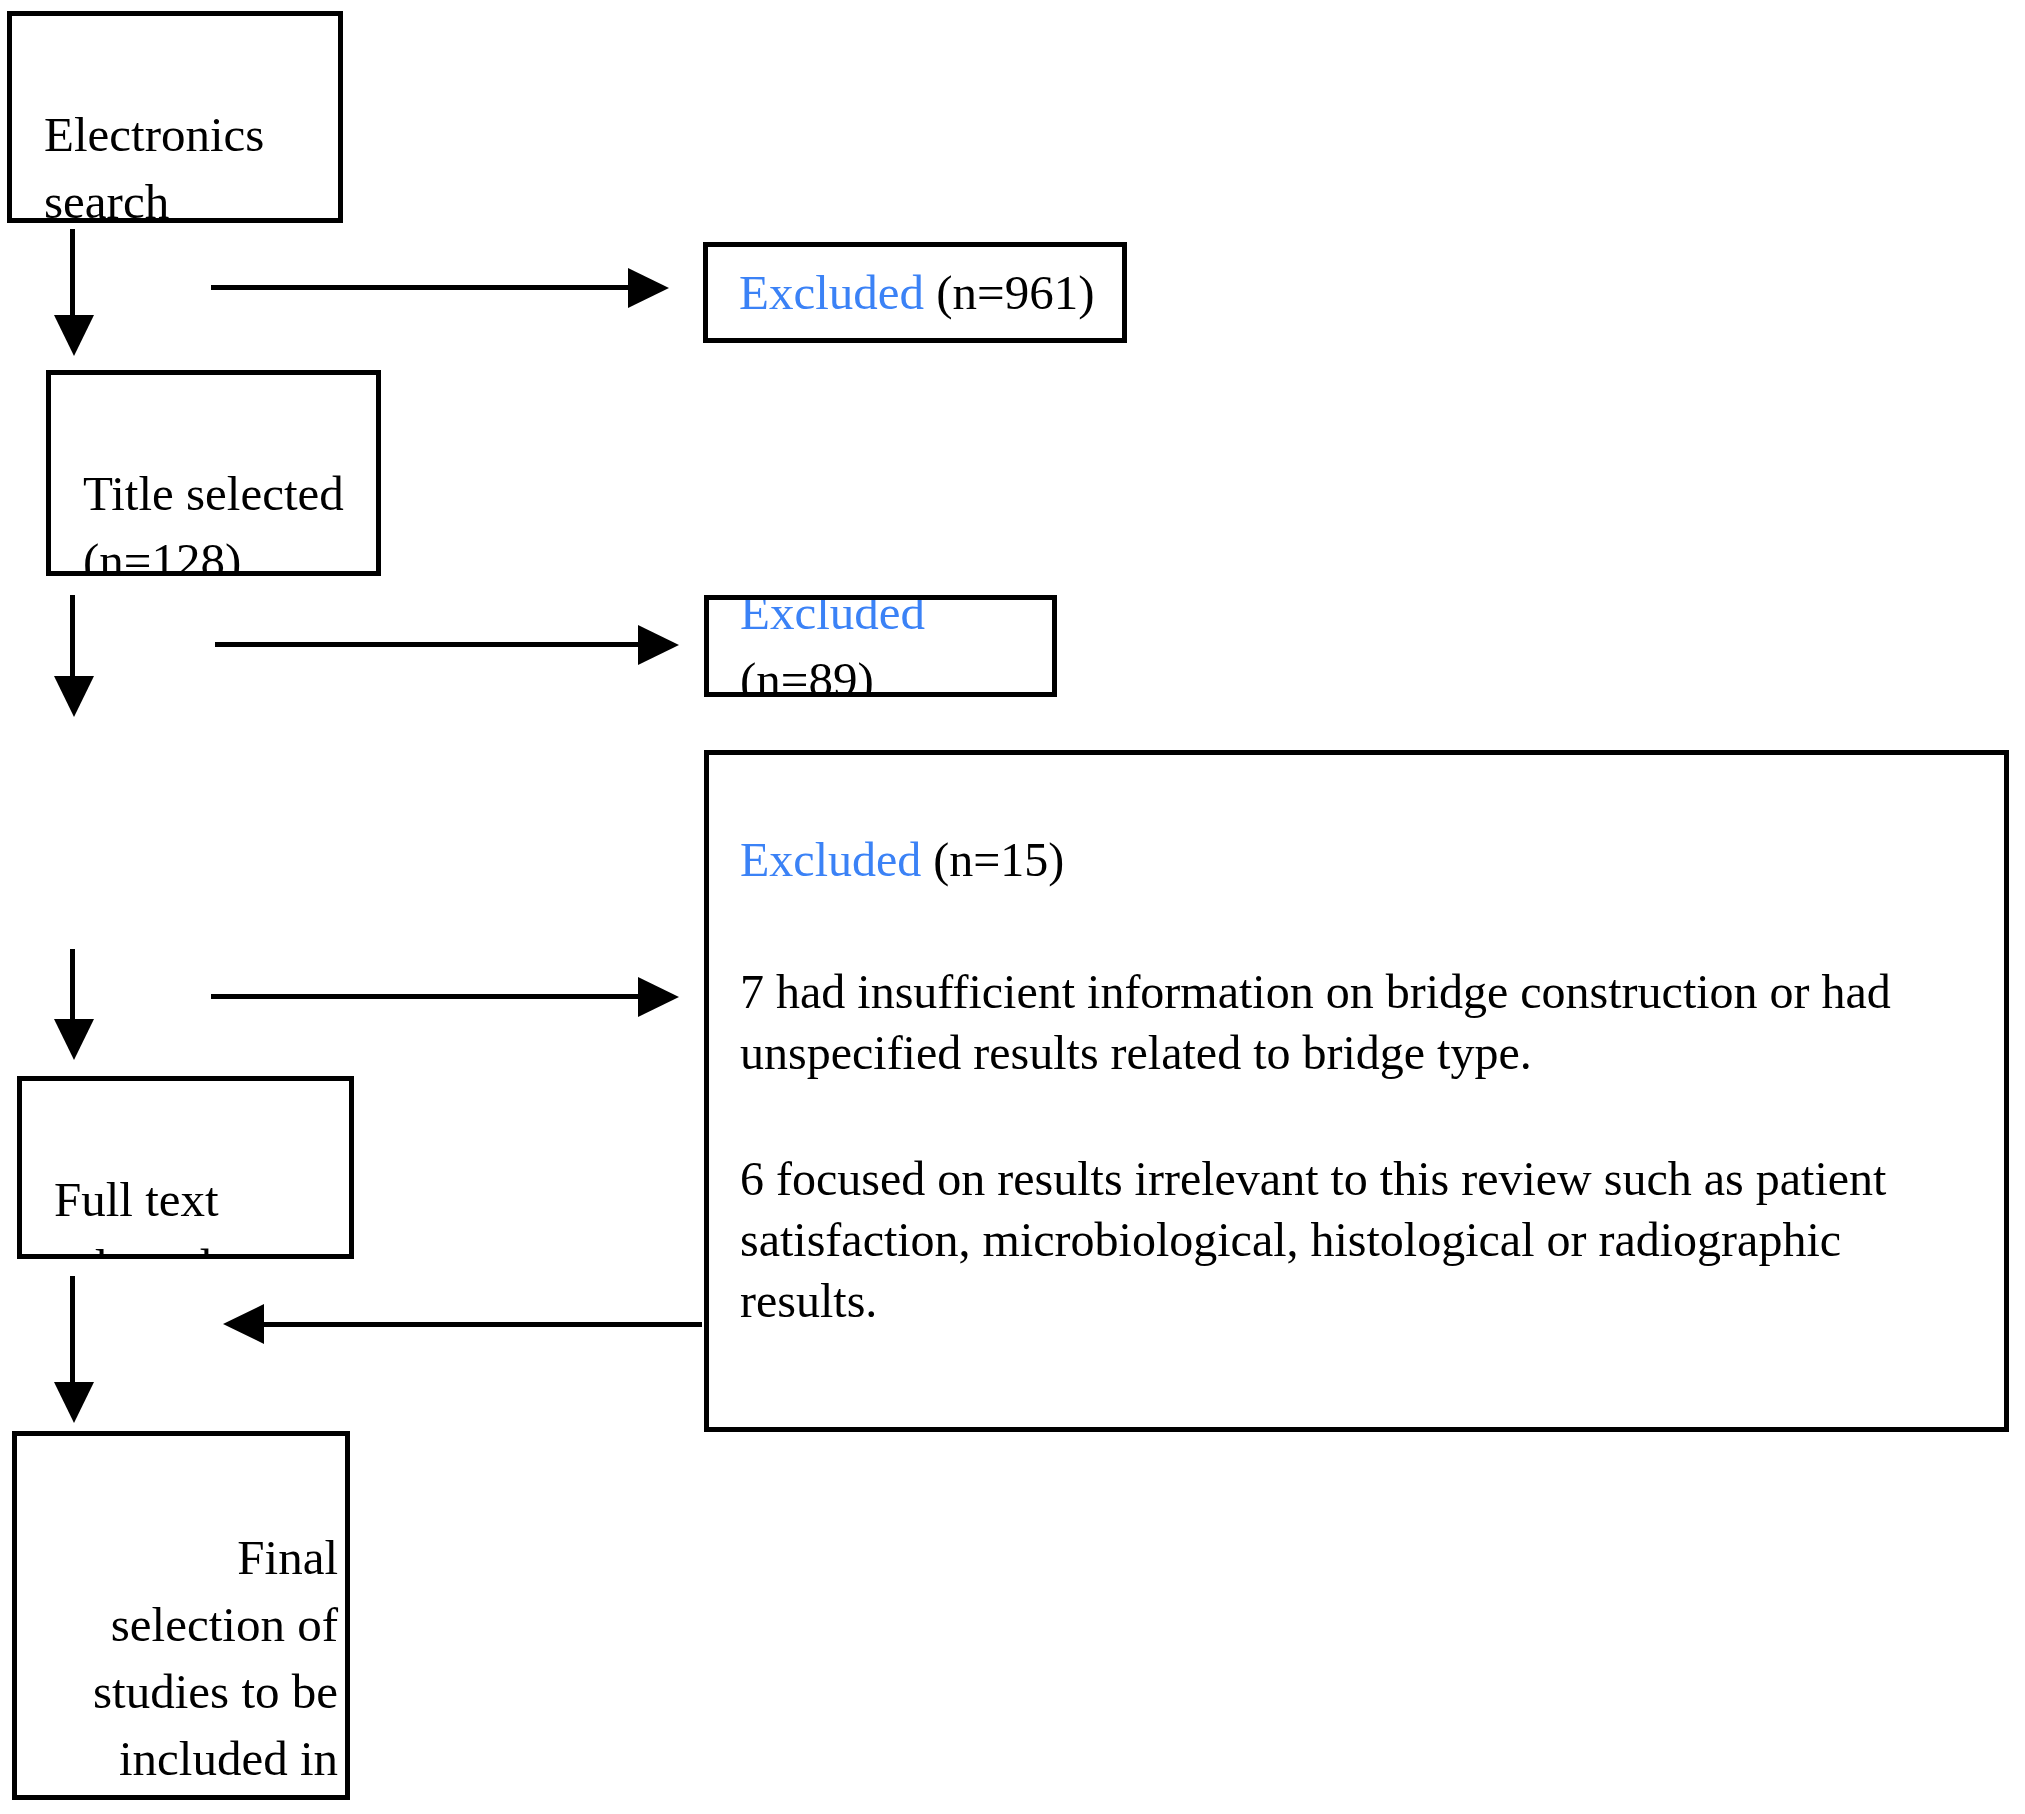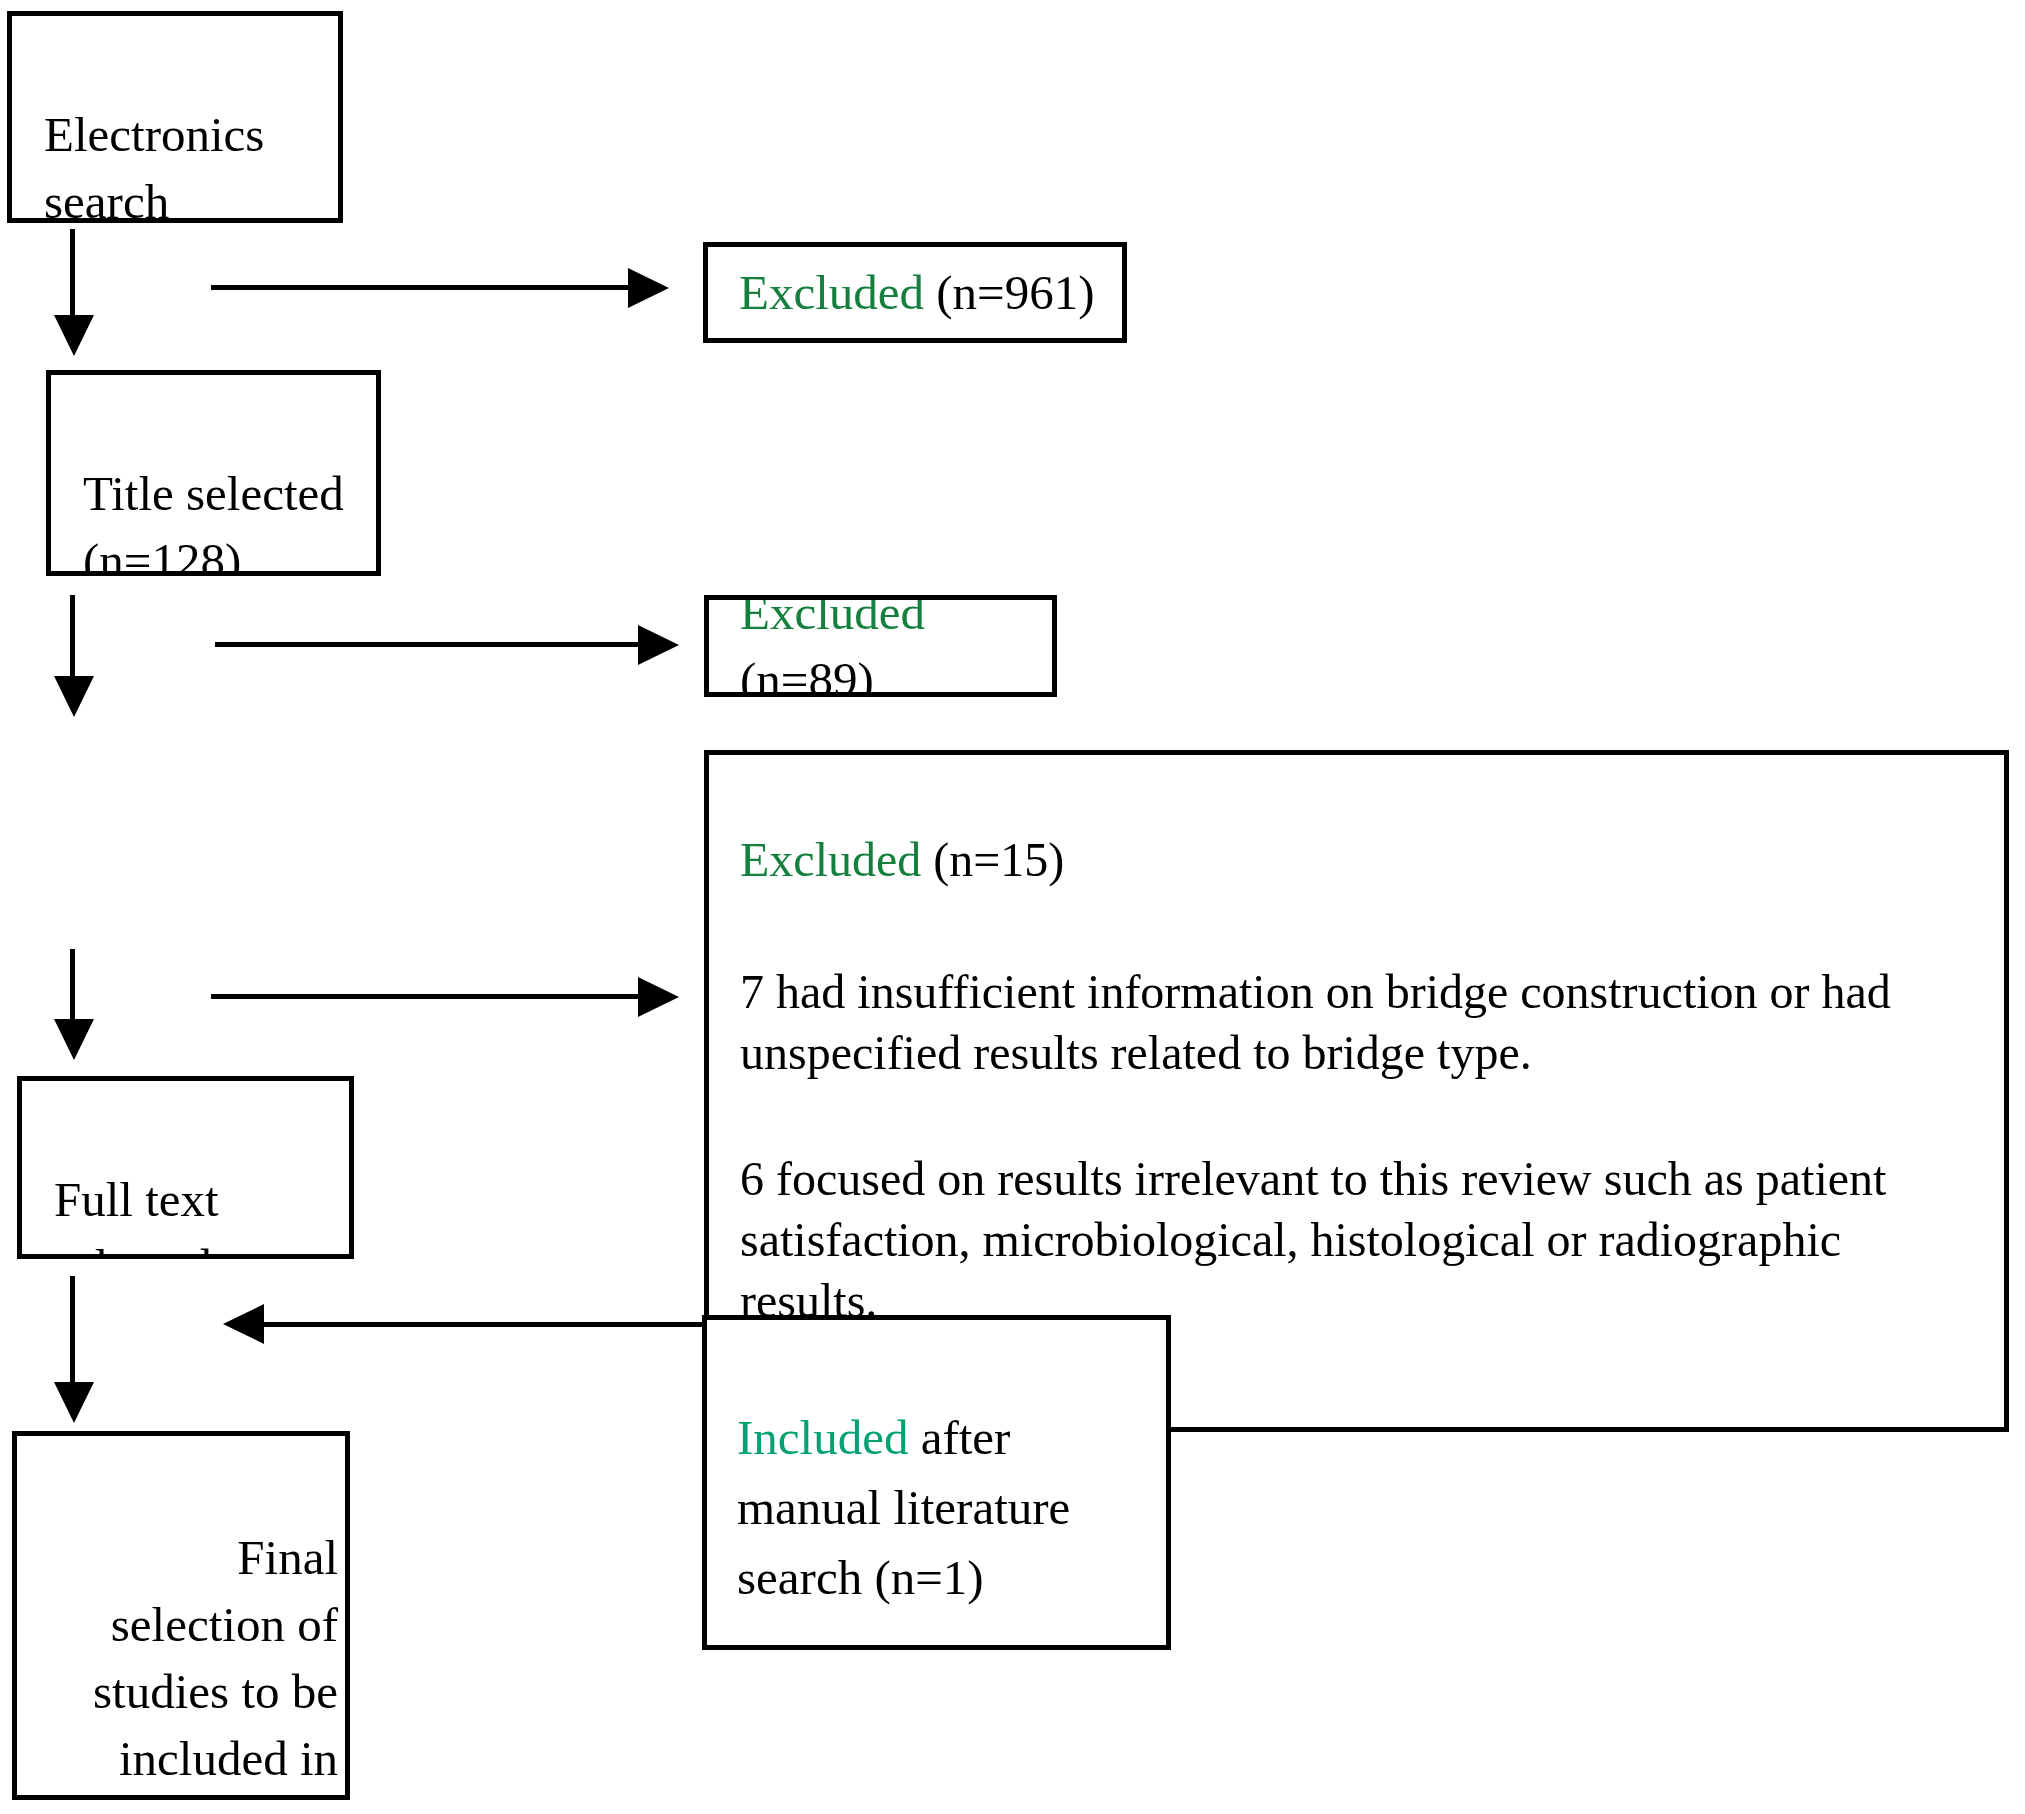--- a/index.html
+++ b/index.html
@@ -16,21 +16,21 @@
     border:5.6px solid #000;
     box-sizing:border-box;
     background:#fff;
     font-size:49px;
     line-height:67px;
     white-space:pre-line;
     overflow:hidden;
   }
   .pad-std{padding:18.3px 11.3px 0 32px;}
   .center-v{display:flex;align-items:center;padding-left:31px;padding-top:0;}
-  .hl-red{color:#15803d;}
+  .hl-red{color:#3b82f6;}
   .hl-green{color:#00a173;}
   .bigbox{font-size:48px;line-height:61px;padding:12.7px 25px 0 31px;}
   .bigbox .bb-head{margin:0 0 10px 0;}
   .bigbox p.reason{margin:0 0 4.2px 0;white-space:pre-line;}
   .inclbox{font-size:49px;line-height:70px;padding:12.7px 7px 0 30px;}
   
   .vline{position:absolute;width:5px;background:#000;}
   .hline{position:absolute;height:5px;background:#000;}
   .tri{position:absolute;width:0;height:0;}
   .tri-down{border-left:20px solid transparent;border-right:20px solid transparent;border-top:41px solid #000;}
@@ -78,25 +78,20 @@
     <div class="bb-head"><span class="hl-red">Excluded</span><span> (n=15)</span></div>
     <p class="reason">7 had insufficient information on bridge construction or had
 unspecified results related to bridge type.</p>
     <p class="reason">6 focused on results irrelevant to this review such as patient
 satisfaction, microbiological, histological or radiographic
 results.</p>
     
     
   </div>
 
-  <div class="flowbox inclbox" style="left:702px;top:1315px;width:469px;height:335px;">
-    <span><span class="hl-green">Included</span><span> after
-manual literature
-search (n=1)</span></span>
-  </div>
 
   <div>
     <div class="vline" style="left:70px;top:229px;height:88px;"></div>
     <div class="tri tri-down" style="left:54px;top:315px;"></div>
   </div>
   <div>
     <div class="vline" style="left:70px;top:595px;height:83px;"></div>
     <div class="tri tri-down" style="left:54px;top:676px;"></div>
   </div>
   <div>

